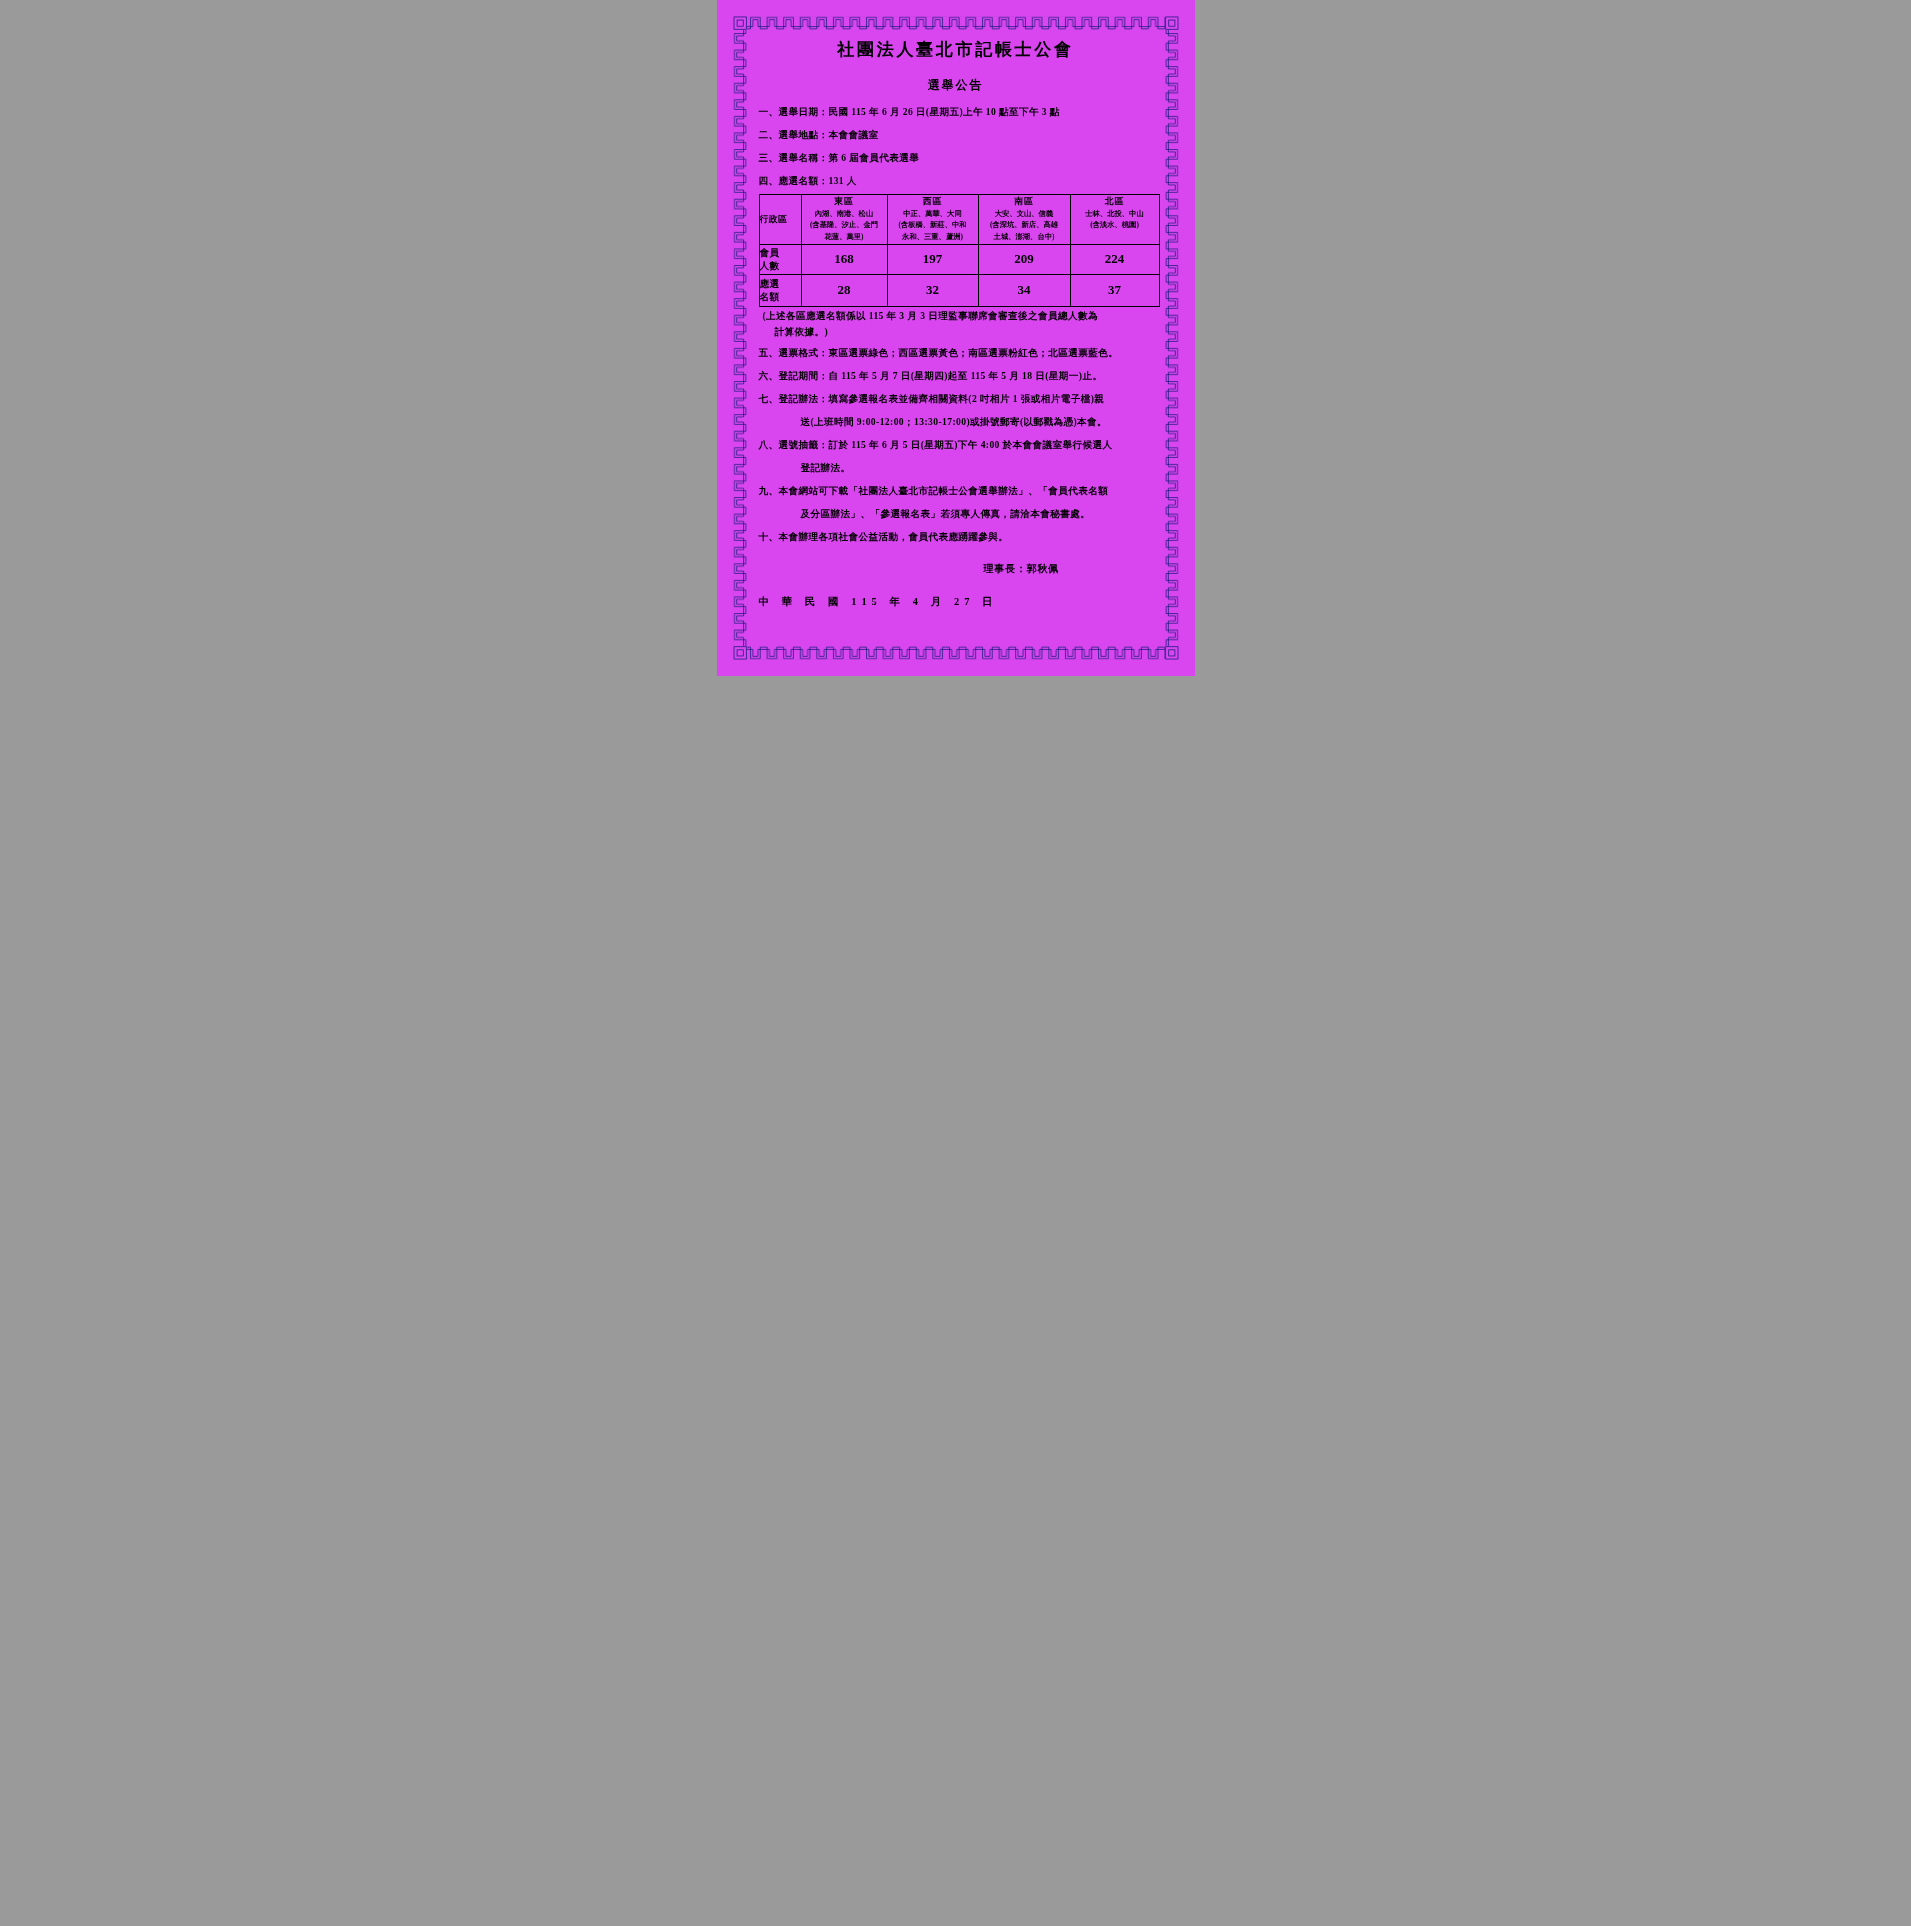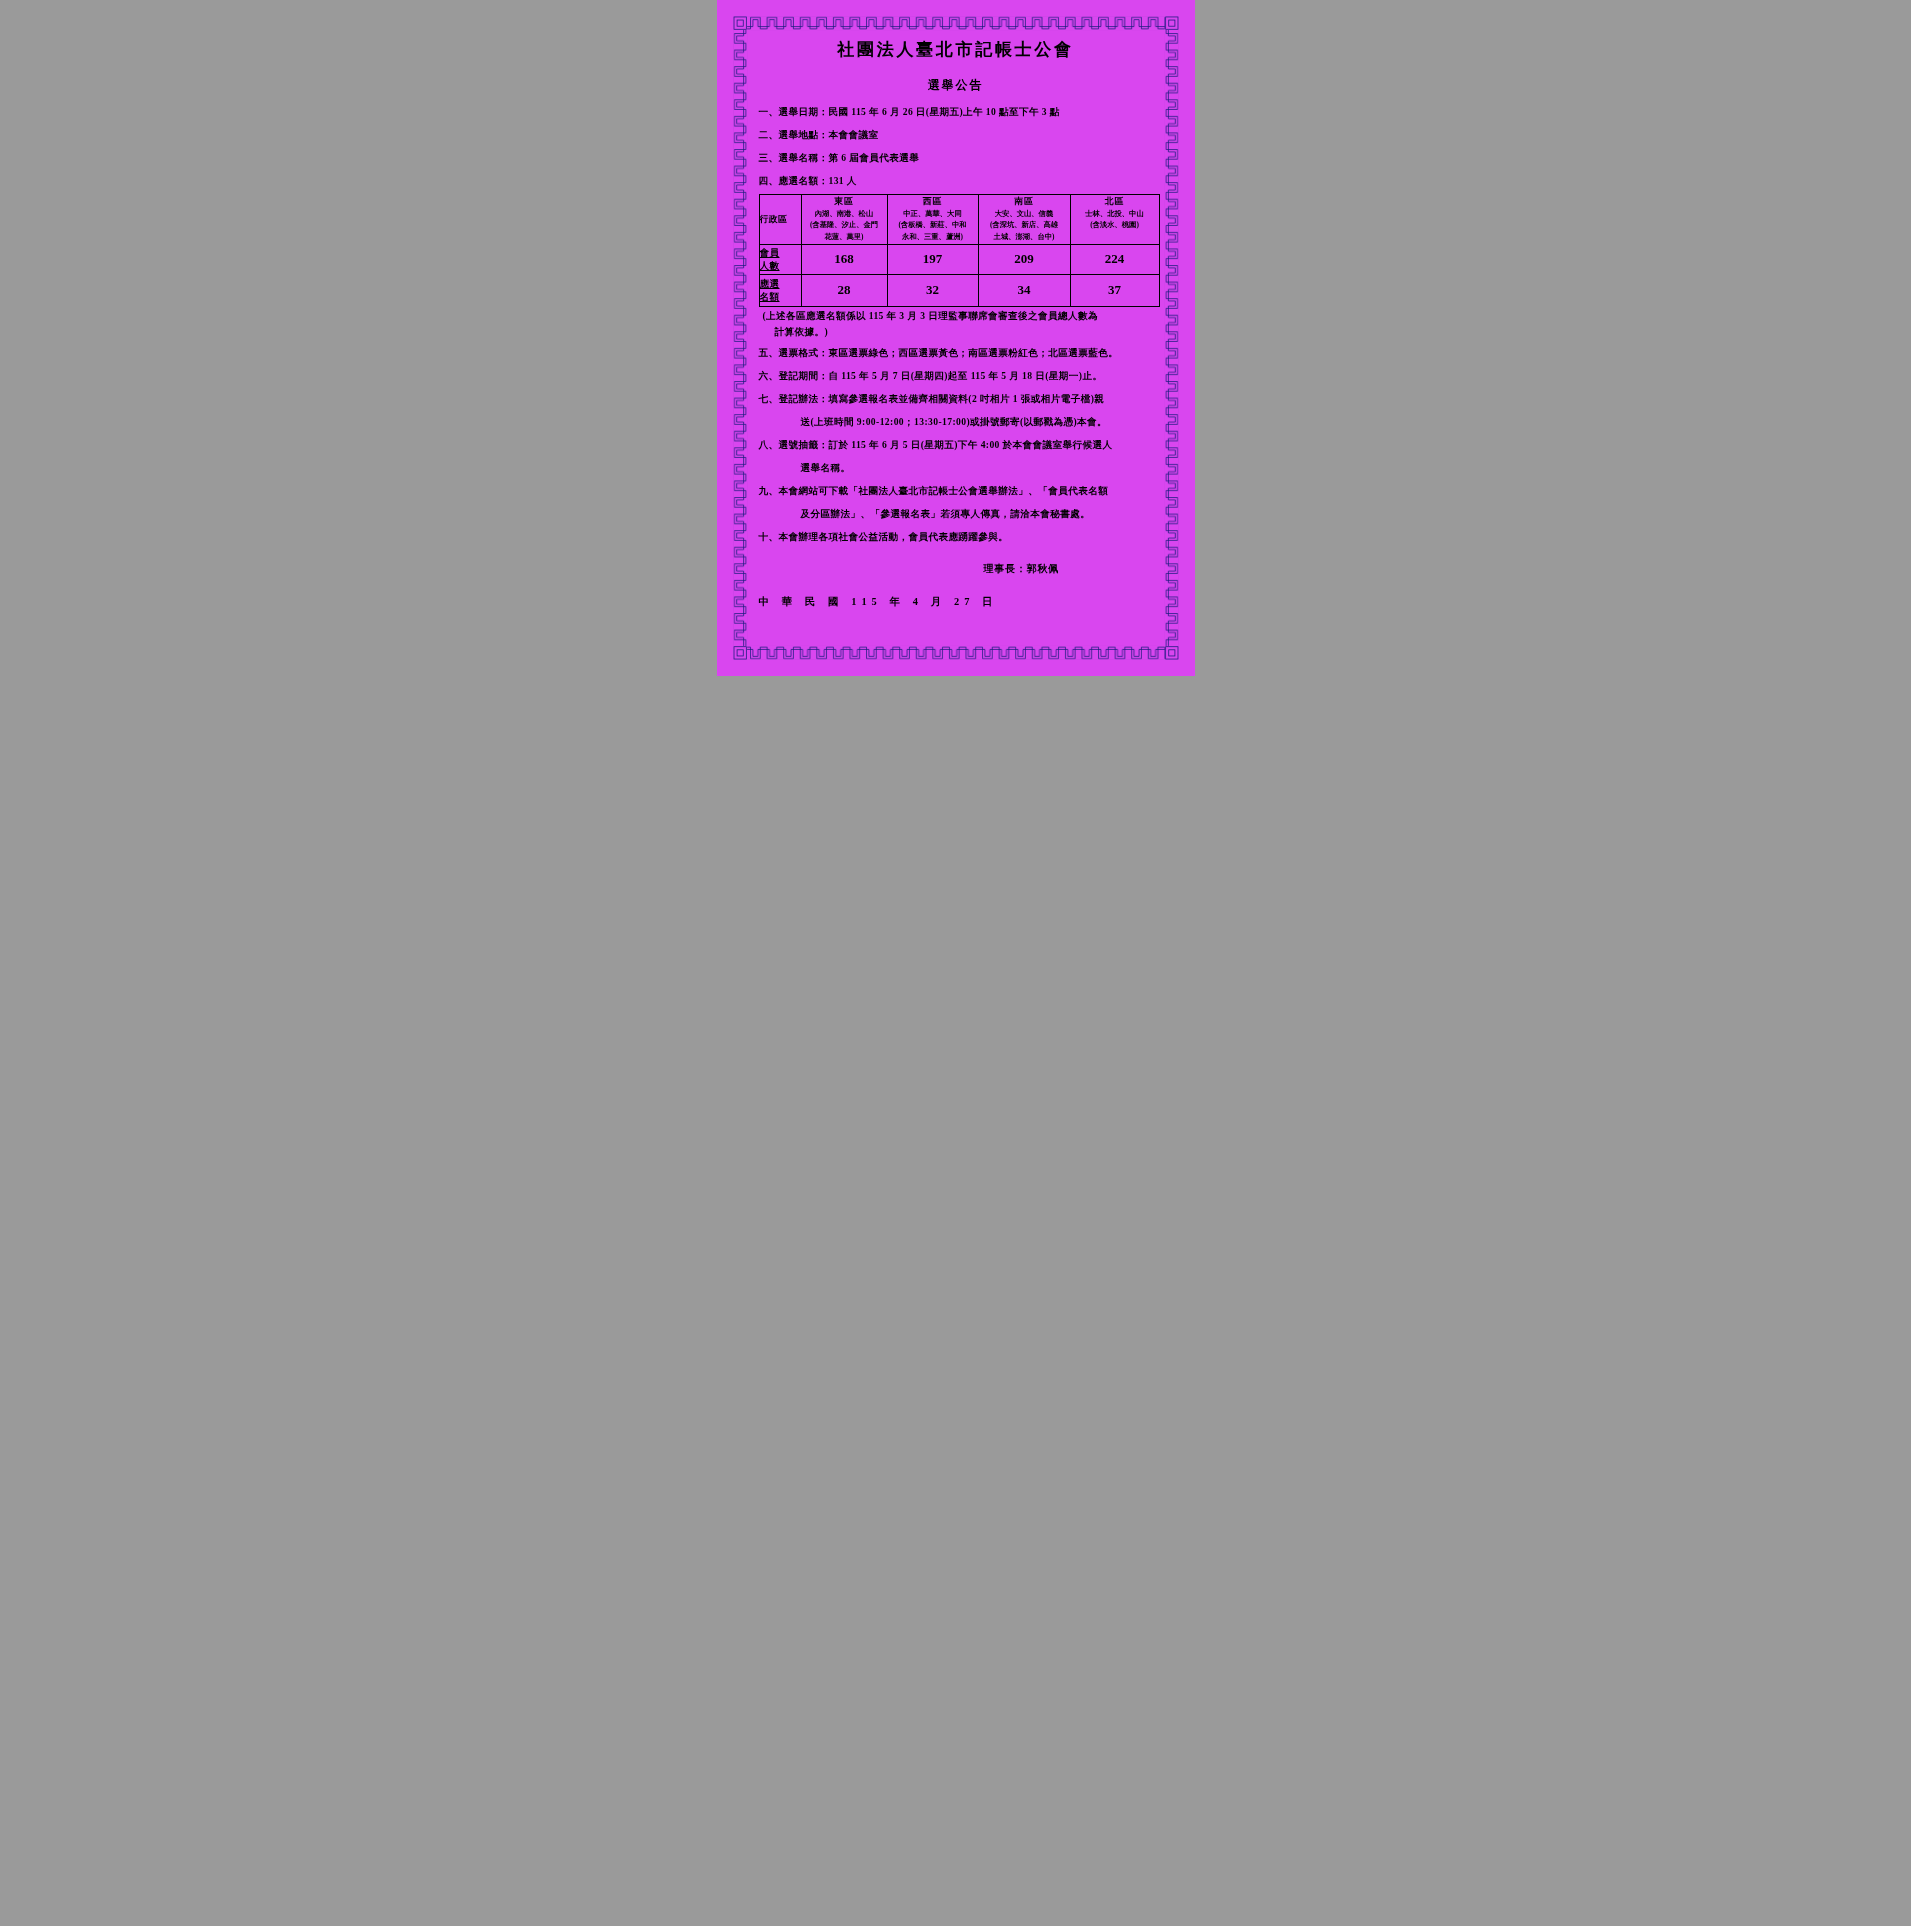--- a/index.html
+++ b/index.html
@@ -60,21 +60,20 @@
     padding-left:2.3px;
     letter-spacing:0.4px;
   }
   td.head-cell{vertical-align:top;text-align:center;padding-top:0.8px;height:49px;}
   .region-name{font-size:8.9px;line-height:13px;letter-spacing:0.8px;}
   .district-line{font-size:7.3px;line-height:11.6px;white-space:nowrap;}
   td.label-cell{
     font-size:9.6px;
     padding-left:3.1px;
     letter-spacing:0.4px;
-    text-decoration:underline;
   }
   .label-cell div{line-height:13px;}
   td.value-cell{
     text-align:center;
     vertical-align:middle;
     font-size:13px;
   }
   tr.num-row-1 td{height:29px;}
   tr.num-row-2 td{height:31px;}
   .note-line{
@@ -221,21 +220,21 @@
 
     <div class="note-line note-1">(上述各區應選名額係以 115 年 3 月 3 日理監事聯席會審查後之會員總人數為</div>
     <div class="note-line note-2">計算依據。)</div>
 
     <div class="items-bottom">
       <div class="line">五、選票格式：東區選票綠色；西區選票黃色；南區選票粉紅色；北區選票藍色。</div>
       <div class="line">六、登記期間：自 115 年 5 月 7 日(星期四)起至 115 年 5 月 18 日(星期一)止。</div>
       <div class="line">七、登記辦法：填寫參選報名表並備齊相關資料(2 吋相片 1 張或相片電子檔)親</div>
       <div class="line cont">送(上班時間 9:00-12:00；13:30-17:00)或掛號郵寄(以郵戳為憑)本會。</div>
       <div class="line">八、選號抽籤：訂於 115 年 6 月 5 日(星期五)下午 4:00 於本會會議室舉行候選人</div>
-      <div class="line cont">選舉名稱。</div>
+      <div class="line cont">登記辦法。</div>
       <div class="line">九、本會網站可下載「社團法人臺北市記帳士公會選舉辦法」、「會員代表名額</div>
       <div class="line cont">及分區辦法」、「參選報名表」若須專人傳真，請洽本會秘書處。</div>
       <div class="line">十、本會辦理各項社會公益活動，會員代表應踴躍參與。</div>
     </div>
 
     <div class="signature-line">理事長：郭秋佩</div>
 
     <div class="date-line">中　華　民　國　1 1 5　年　4　月　2 7　日</div>
 
   </div>

